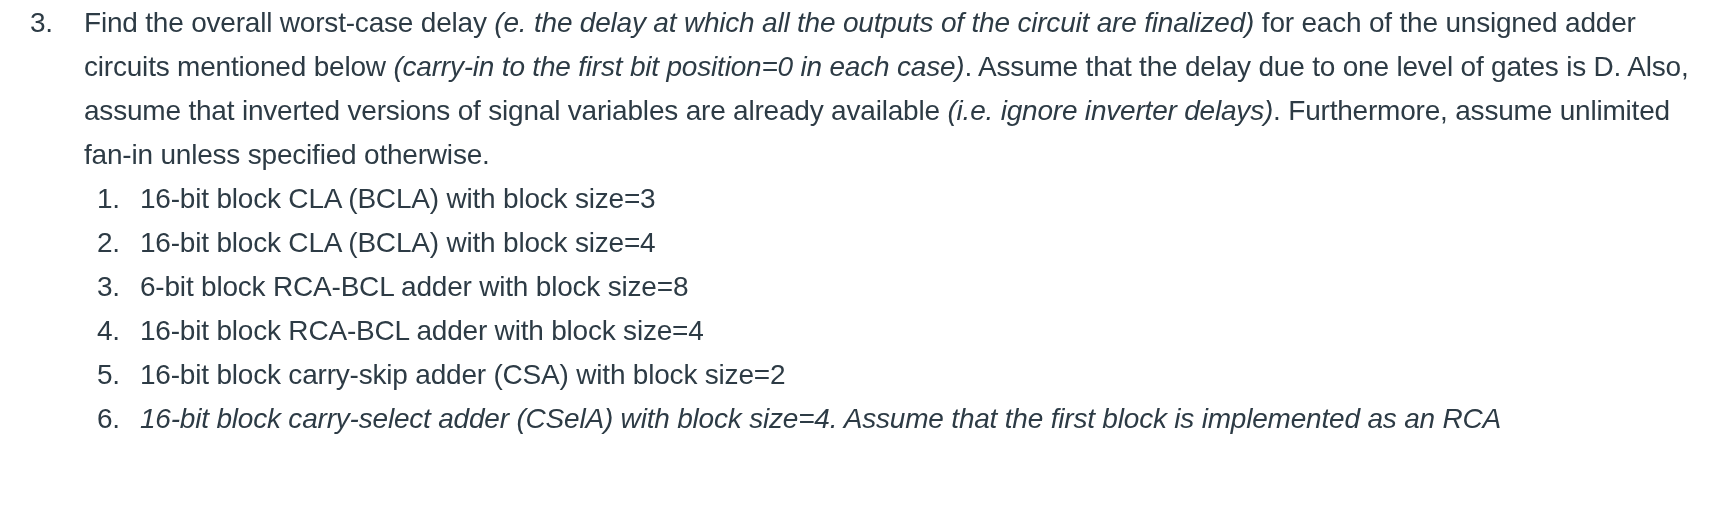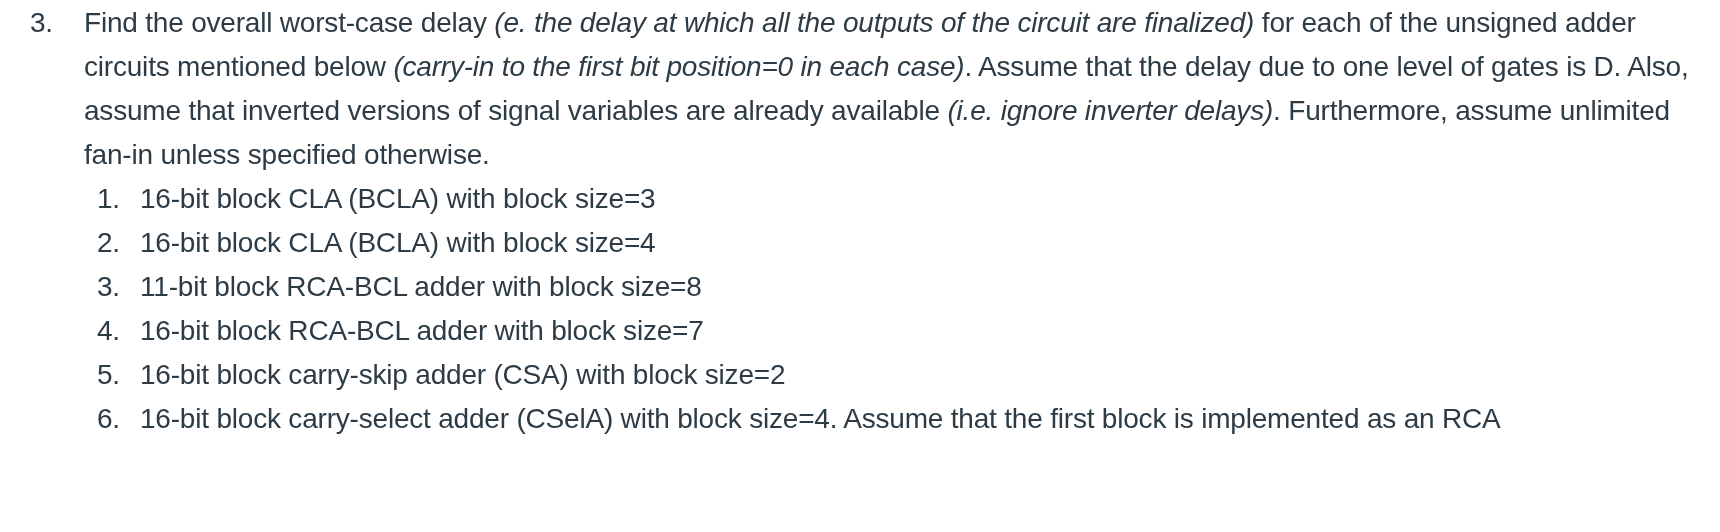--- a/index.html
+++ b/index.html
@@ -49,20 +49,21 @@
   .sub-marker {
     flex: 0 0 43px;
     width: 43px;
     margin-left: 13px;
   }
   .sub-text {
     flex: 1 1 auto;
   }
   .subitem-6 .sub-text {
     max-width: 1470px;
+    font-style: italic;
   }
 </style>
 </head>
 <body>
 
 <div class="page">
   <div class="qitem">
     <span class="q-marker">3.</span>
     <div class="qcontent">
 
@@ -72,25 +73,25 @@
         <div class="subitem">
           <span class="sub-marker">1.</span>
           <span class="sub-text">16-bit block CLA (BCLA) with block size=3</span>
         </div>
         <div class="subitem">
           <span class="sub-marker">2.</span>
           <span class="sub-text">16-bit block CLA (BCLA) with block size=4</span>
         </div>
         <div class="subitem">
           <span class="sub-marker">3.</span>
-          <span class="sub-text">11-bit block RCA-BCL adder with block size=8</span>
+          <span class="sub-text">6-bit block RCA-BCL adder with block size=8</span>
         </div>
         <div class="subitem">
           <span class="sub-marker">4.</span>
-          <span class="sub-text">16-bit block RCA-BCL adder with block size=7</span>
+          <span class="sub-text">16-bit block RCA-BCL adder with block size=4</span>
         </div>
         <div class="subitem">
           <span class="sub-marker">5.</span>
           <span class="sub-text">16-bit block carry-skip adder (CSA) with block size=2</span>
         </div>
         <div class="subitem subitem-6">
           <span class="sub-marker">6.</span>
           <span class="sub-text">16-bit block carry-select adder (CSelA) with block size=4. Assume that the first block is implemented as an RCA</span>
         </div>
       </div>

